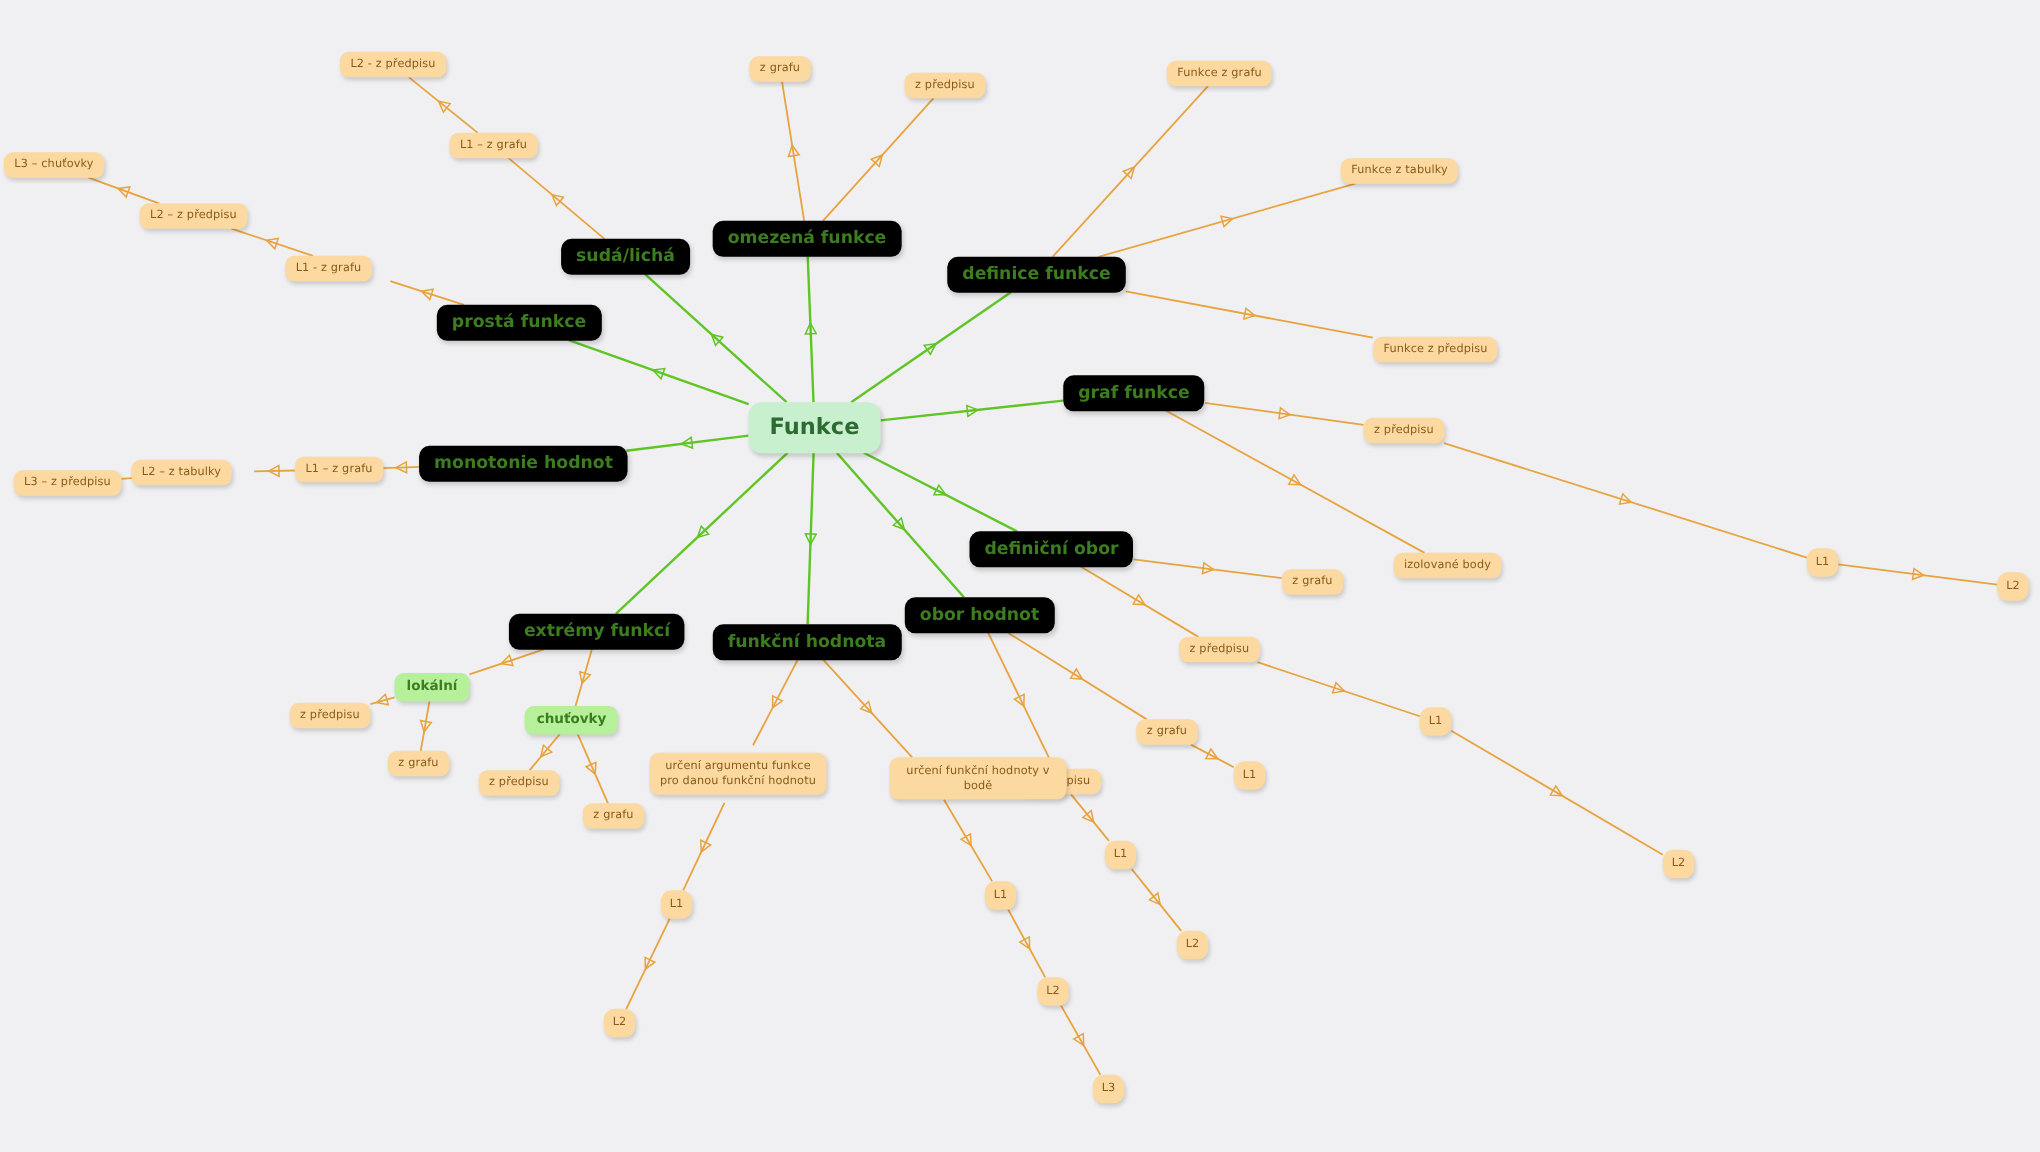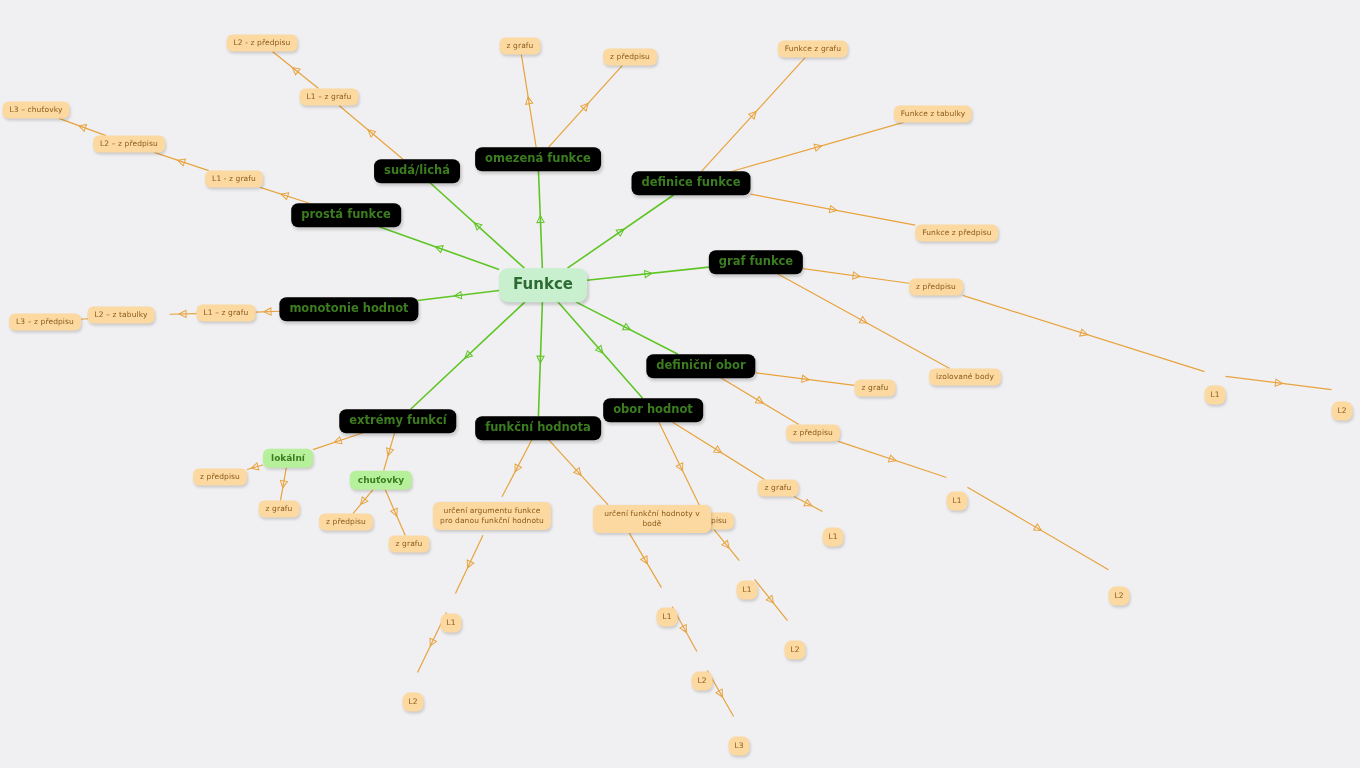--- a/index.html
+++ b/index.html
@@ -52,21 +52,20 @@
     border-radius:6px;
     letter-spacing:.1px;
   }
   .n-tiny{
     background:#fcd9a0;
     color:#8a5a1b;
     font-size:7.5px;
     padding:5px 6px;
     border-radius:7px;
     min-width:18px;
-    margin-top:20px;
   }
   .n-multi{
     white-space:normal;
     width:118px;
     line-height:1.35;
   }
 </style>
 </head>
 <body>
 
@@ -214,17 +213,17 @@
       <div class="node n-tiny" style="left: 667px; top: 597px;">L1</div>
       <div class="node n-tiny" style="left: 702px; top: 661px;">L2</div>
       <div class="node n-tiny" style="left: 739px; top: 726px;">L3</div>
       <div class="node n-leaf" style="left: 220px; top: 477px;">z předpisu</div>
       <div class="node n-leaf" style="left: 279px; top: 509px;">z grafu</div>
       <div class="node n-leaf" style="left: 346px; top: 522px;">z předpisu</div>
       <div class="node n-leaf" style="left: 409px; top: 544px;">z grafu</div>
       <div class="node n-leaf" style="left: 226px; top: 313px;">L1 – z grafu</div>
       <div class="node n-leaf" style="left: 121px; top: 315px;">L2 – z tabulky</div>
       <div class="node n-leaf" style="left: 45px; top: 322px;">L3 – z předpisu</div>
-      <div class="node n-leaf" style="left: 234px; top: 179px;">L1 - z grafu</div>
+      <div class="node n-leaf" style="left: 219px; top: 179px;">L1 - z grafu</div>
       <div class="node n-leaf" style="left: 129px; top: 144px;">L2 – z předpisu</div>
       <div class="node n-leaf" style="left: 36px; top: 110px;">L3 – chuťovky</div>
     </div>
 </div>
 
 </body></html>

